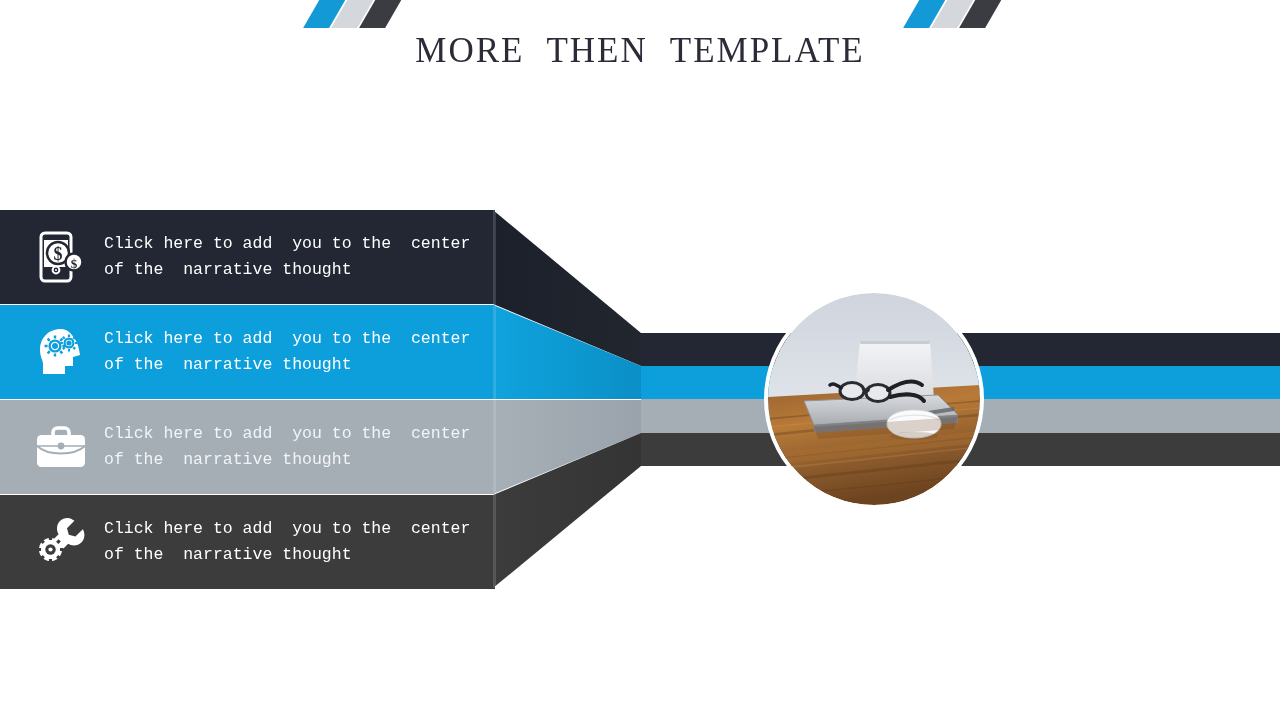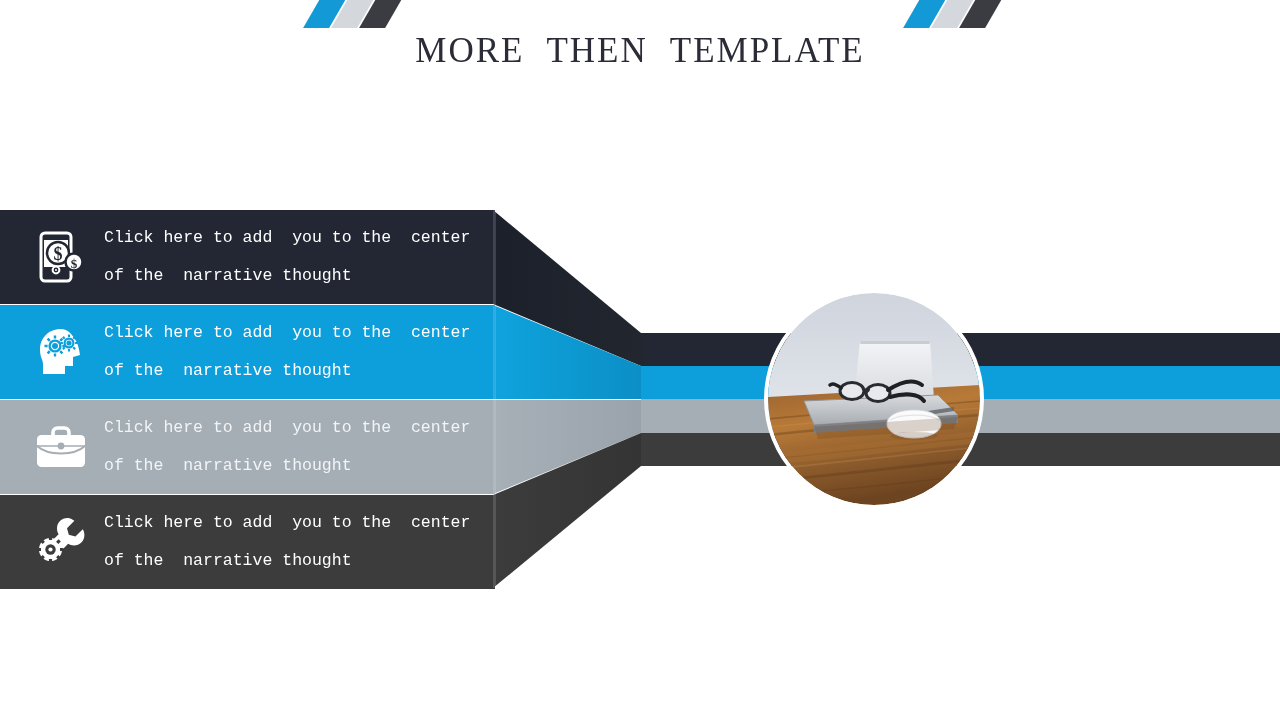--- a/index.html
+++ b/index.html
@@ -112,21 +112,21 @@
     justify-content: center;
   }
   .row-icon svg { display: block; }
 
   .row-text {
     flex: 1 1 auto;
     margin-left: 8px;
     margin-right: 10px;
     font-family: "Liberation Mono", monospace;
     font-size: 16.5px;
-    line-height: 38px;
+    line-height: 26px;
     color: #ffffff;
     white-space: pre-wrap;
     letter-spacing: 0px;
   }
   .row.r2 .row-text { color: #f2f5f7; }
 
   
   .seam {
     position: absolute;
     left: 493px;

